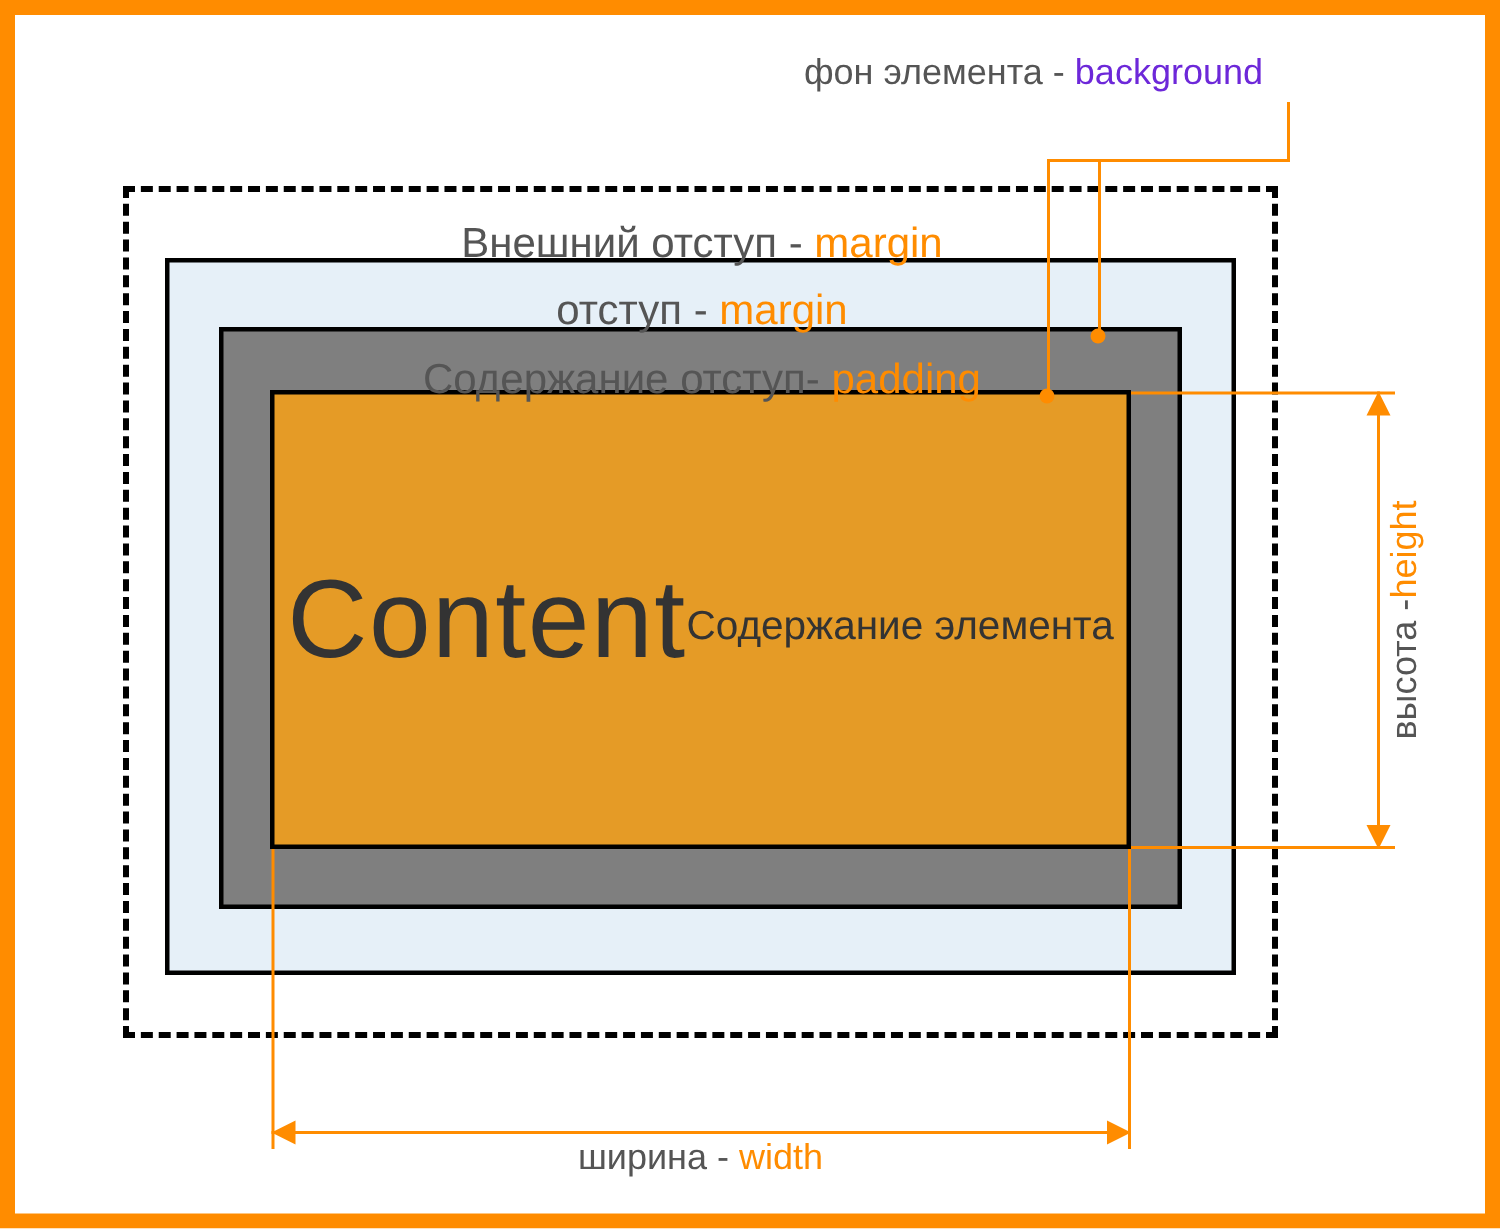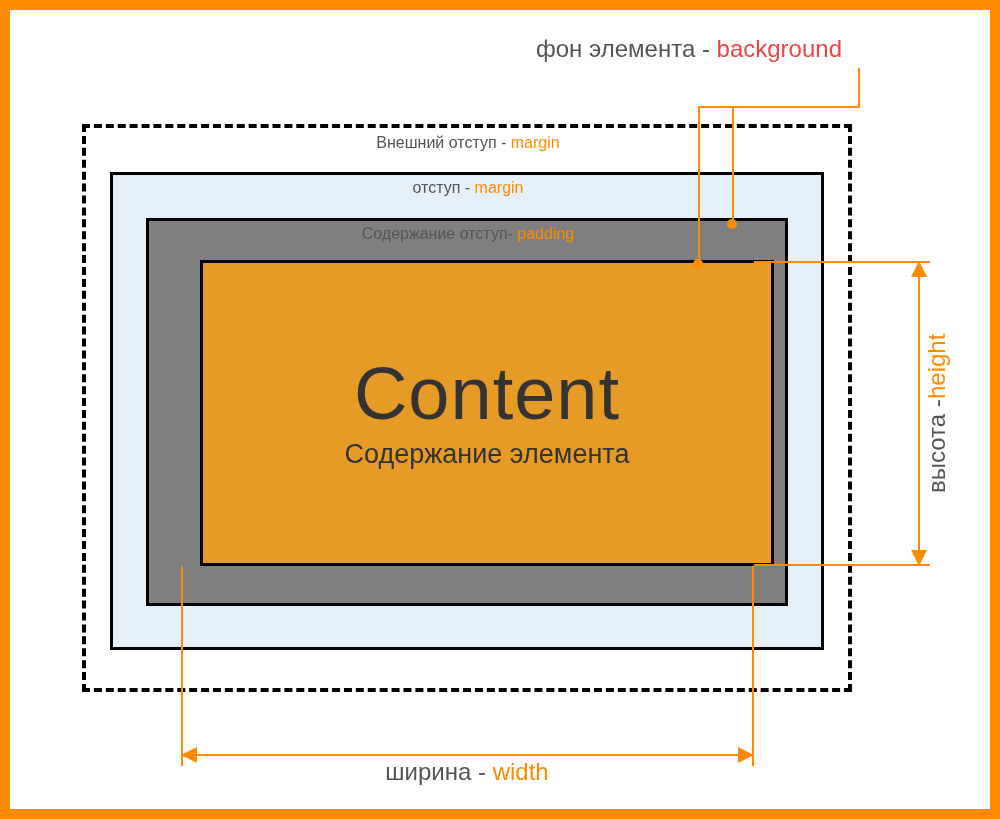--- a/index.html
+++ b/index.html
@@ -29,21 +29,21 @@
 }
 .title-top {
   position: absolute;
   top: -3px;
   left: 0; right: 0;
   text-align: right;
   padding-right: 120px;
   font-size: 24px;
   color: #555;
 }
-.title-top .kw { color: #ef4444; }
+.title-top .kw { color: #6d28d9; }
 
 
 .margin-box {
   position: absolute;
   left: 44px; top: 86px;
   width: 770px; height: 568px;
   border: 4px dashed #000;
   background: #fff;
 }
 .border-box {
@@ -60,45 +60,45 @@
   border: 3px solid #000;
   background: #7f7f7f;
 }
 .content-box {
   position: absolute;
   left: 142px; top: 222px;
   width: 574px; height: 306px;
   border: 3px solid #000;
   background: #e59b26;
   display: flex;
-  flex-direction: column;
+  flex-direction: row;
   align-items: center;
   justify-content: center;
-  margin-left: 20px;
 }
 .content-box .big {
   font-size: 74px;
   font-family: Verdana, sans-serif;
   color: #333;
   letter-spacing: 1px;
   line-height: 1;
 }
 .content-box .sub {
   font-size: 27px;
   color: #333;
   margin-top: 8px;
 }
 
 .layer-label {
   position: absolute;
   width: 100%;
   text-align: center;
-  font-size: 16px;
+  font-size: 28px;
   color: #555;
   line-height: 1;
+  margin-top: 13px;
 }
 .layer-label .kw { color: #ff8c00; }
 .lbl-margin { left: 0; top: 97px; width: 860px;}
 .lbl-border { left: 0; top: 142px; width: 860px;}
 .lbl-padding{ left: 0; top: 188px; width: 860px;}
 
 .dim-label {
   position: absolute;
   font-size: 24px;
   color: #555;

